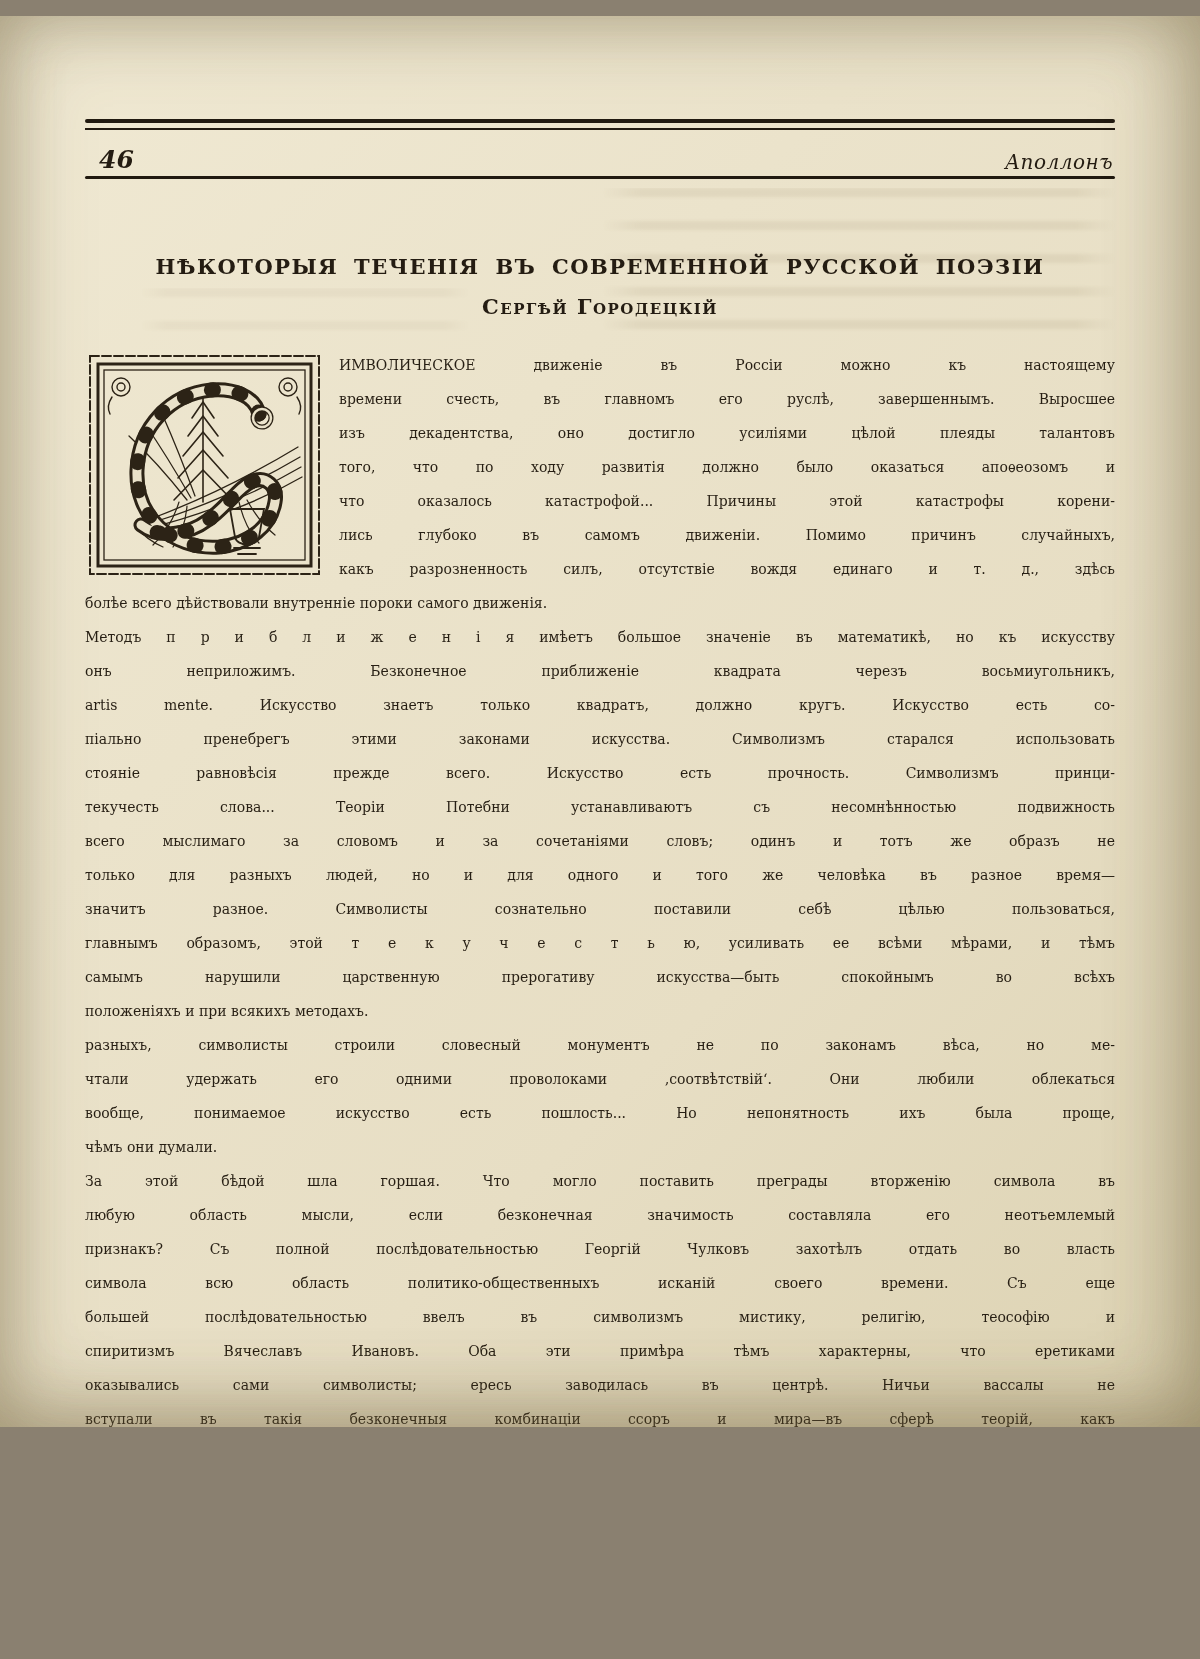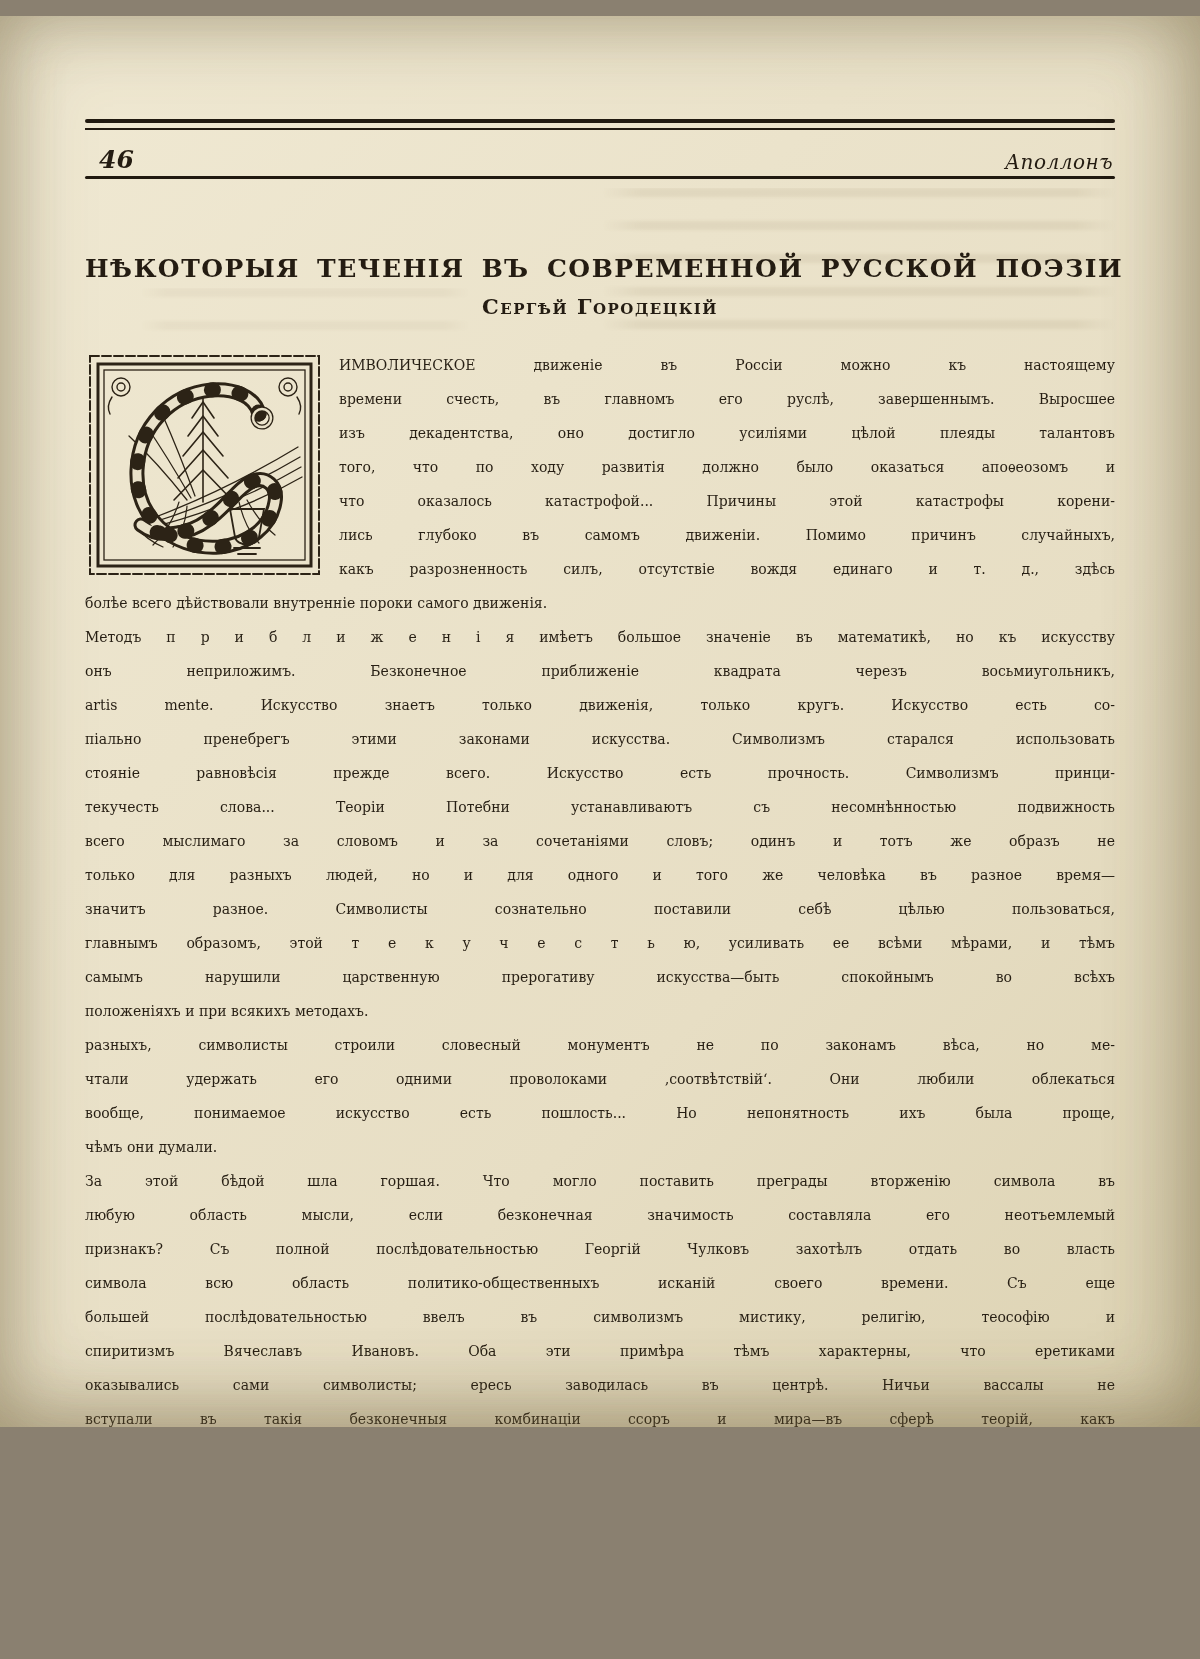--- a/index.html
+++ b/index.html
@@ -26,21 +26,21 @@
   .rule-3{top:160px;height:3px;border-radius:2px;}
   .header-row{
     position:absolute;left:85px;top:120px;width:1030px;height:38px;
     display:flex;justify-content:space-between;align-items:flex-end;
   }
   .page-number{font-style:italic;font-weight:bold;font-size:25px;padding-left:14px;}
   .journal-title{font-style:italic;font-size:20px;padding-right:2px;letter-spacing:.5px;}
   
   .article-title{
     position:absolute;left:85px;top:238px;width:1030px;margin:0;
-    text-align:center;font-size:25px;font-weight:bold;
+    text-align:center;font-size:21px;font-weight:bold;
     letter-spacing:1.5px;word-spacing:7px;white-space:nowrap;
   }
   .article-author{
     position:absolute;left:85px;top:278px;width:1030px;
     text-align:center;font-size:21px;font-weight:bold;
     font-variant:small-caps;letter-spacing:1.5px;
   }
   
   .article-body{
     position:absolute;left:85px;top:332px;width:1030px;
@@ -162,21 +162,21 @@
           <div class="line">изъ декадентства, оно достигло усиліями цѣлой плеяды талантовъ</div>
           <div class="line">того, что по ходу развитія должно было оказаться апоѳеозомъ и</div>
           <div class="line">что оказалось катастрофой... Причины этой катастрофы корени-</div>
           <div class="line">лись глубоко въ самомъ движеніи. Помимо причинъ случайныхъ,</div>
           <div class="line">какъ разрозненность силъ, отсутствіе вождя единаго и т. д., здѣсь</div>
           <div class="line flush">болѣе всего дѣйствовали внутренніе пороки самого движенія.</div>
         </div>
         <div class="para">
           <div class="line">Методъ п р и б л и ж е н і я имѣетъ большое значеніе въ математикѣ, но къ искусству</div>
           <div class="line">онъ неприложимъ. Безконечное приближеніе квадрата черезъ восьмиугольникъ,</div>
-          <div class="line">artis mente. Искусство знаетъ только движенія, только кругъ. Искусство есть со-</div>
+          <div class="line">artis mente. Искусство знаетъ только квадратъ, должно кругъ. Искусство есть со-</div>
           <div class="line">піально пренебрегъ этими законами искусства. Символизмъ старался использовать</div>
           <div class="line">стояніе равновѣсія прежде всего. Искусство есть прочность. Символизмъ принци-</div>
           <div class="line">текучесть слова... Теоріи Потебни устанавливаютъ съ несомнѣнностью подвижность</div>
           <div class="line">всего мыслимаго за словомъ и за сочетаніями словъ; одинъ и тотъ же образъ не</div>
           <div class="line">только для разныхъ людей, но и для одного и того же человѣка въ разное время—</div>
           <div class="line">значитъ разное. Символисты сознательно поставили себѣ цѣлью пользоваться,</div>
           <div class="line">главнымъ образомъ, этой т е к у ч е с т ь ю, усиливать ее всѣми мѣрами, и тѣмъ</div>
           <div class="line">самымъ нарушили царственную прерогативу искусства—быть спокойнымъ во всѣхъ</div>
           <div class="line flush">положеніяхъ и при всякихъ методахъ.</div>
         </div>

